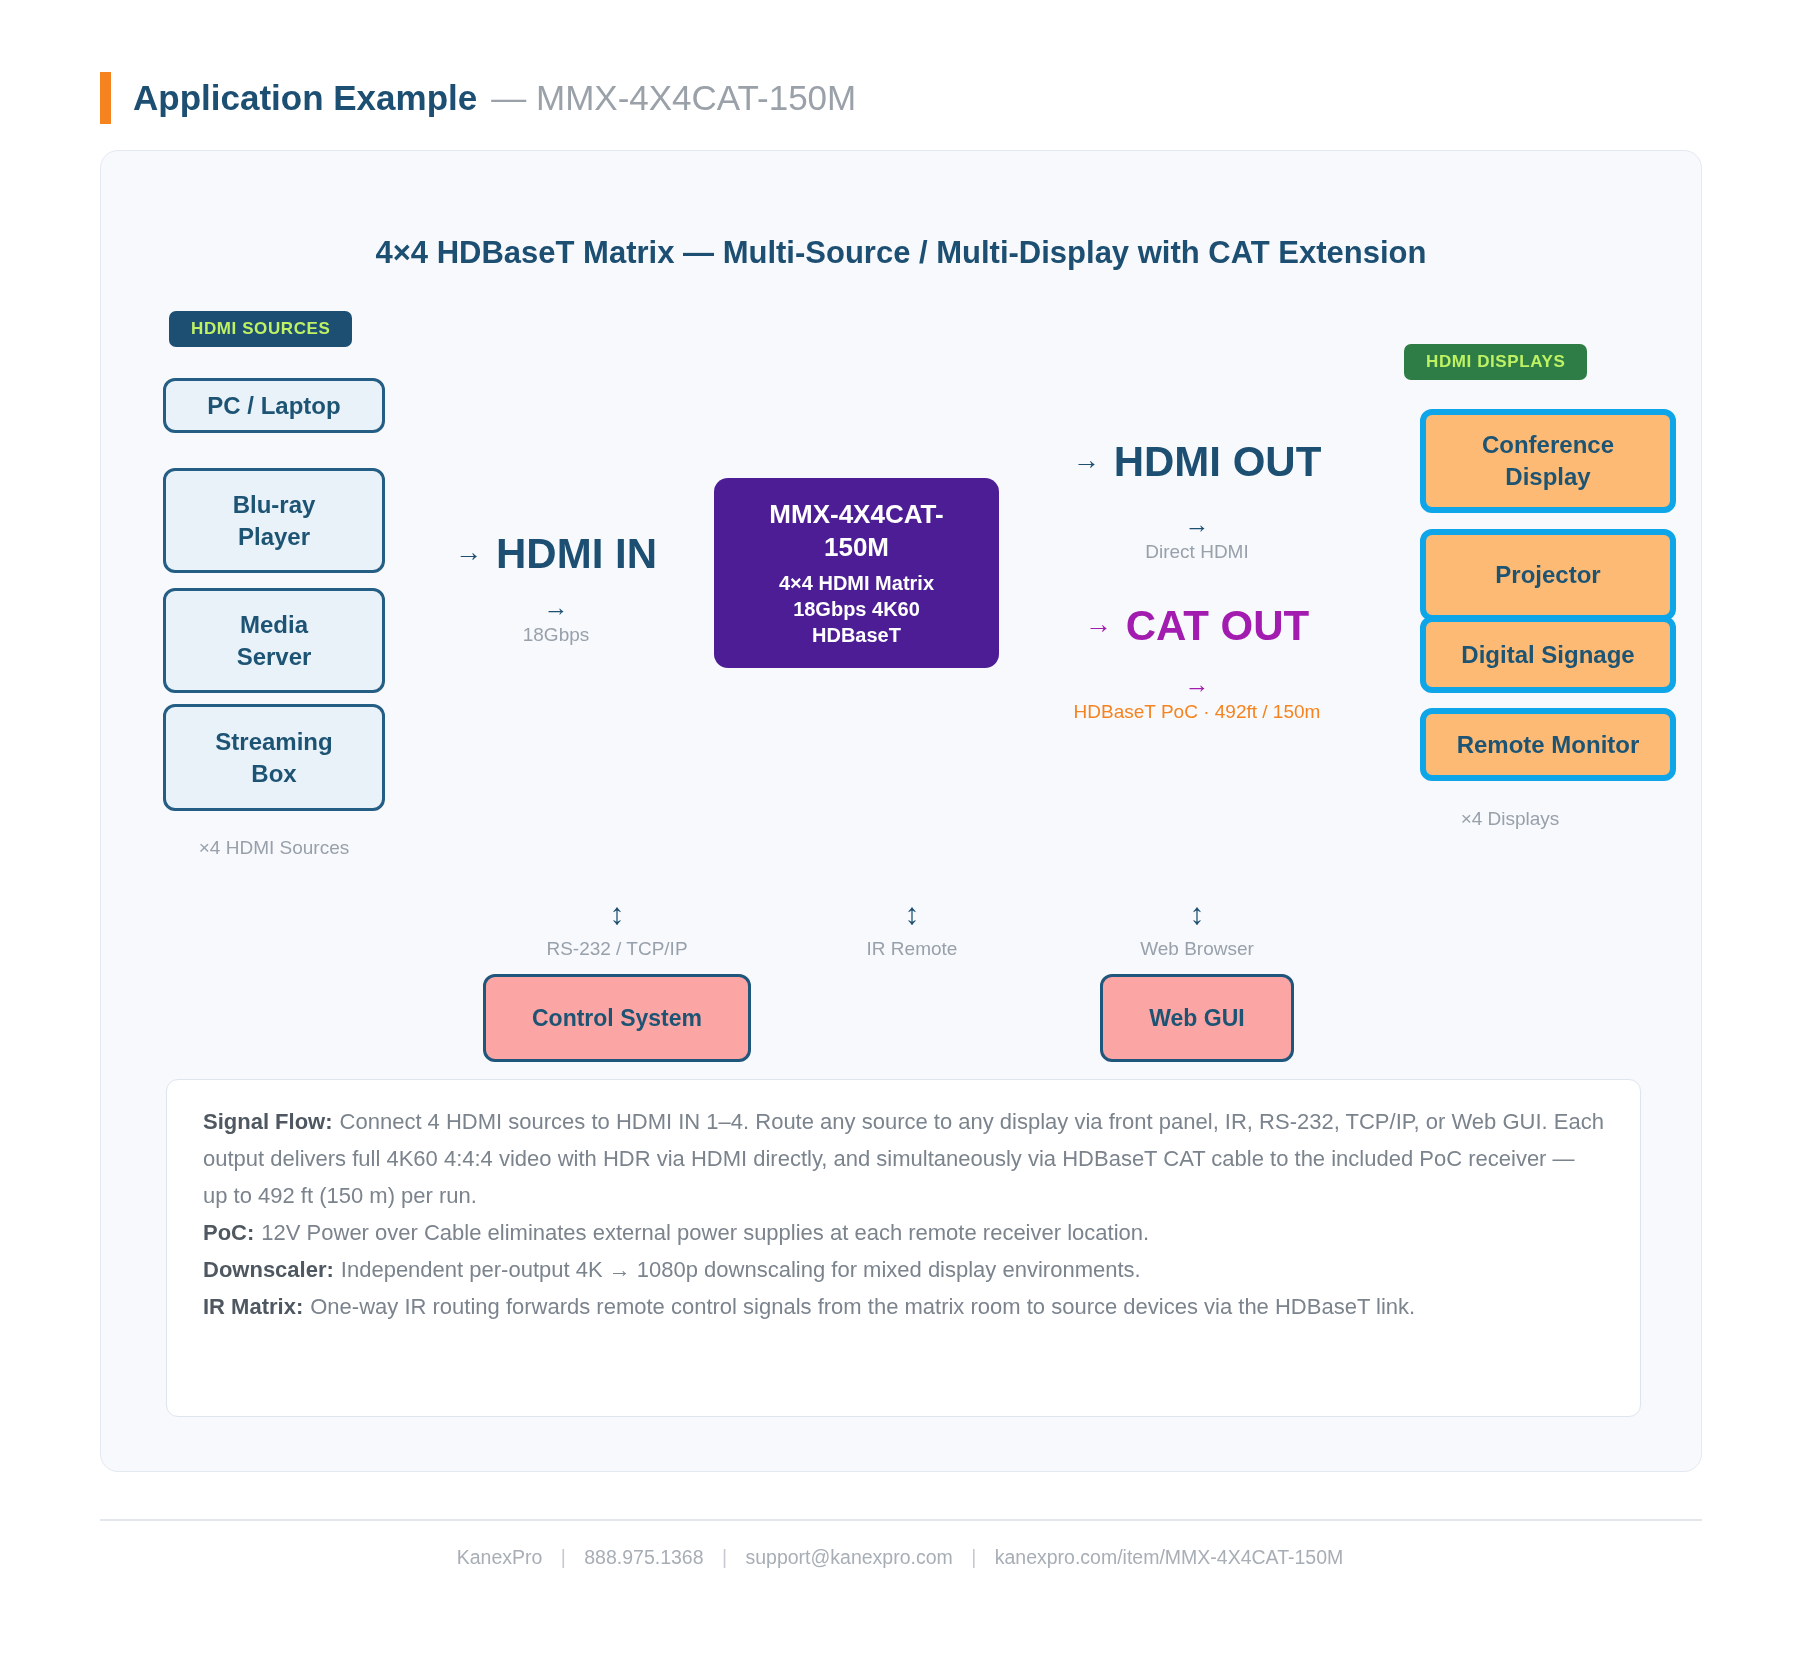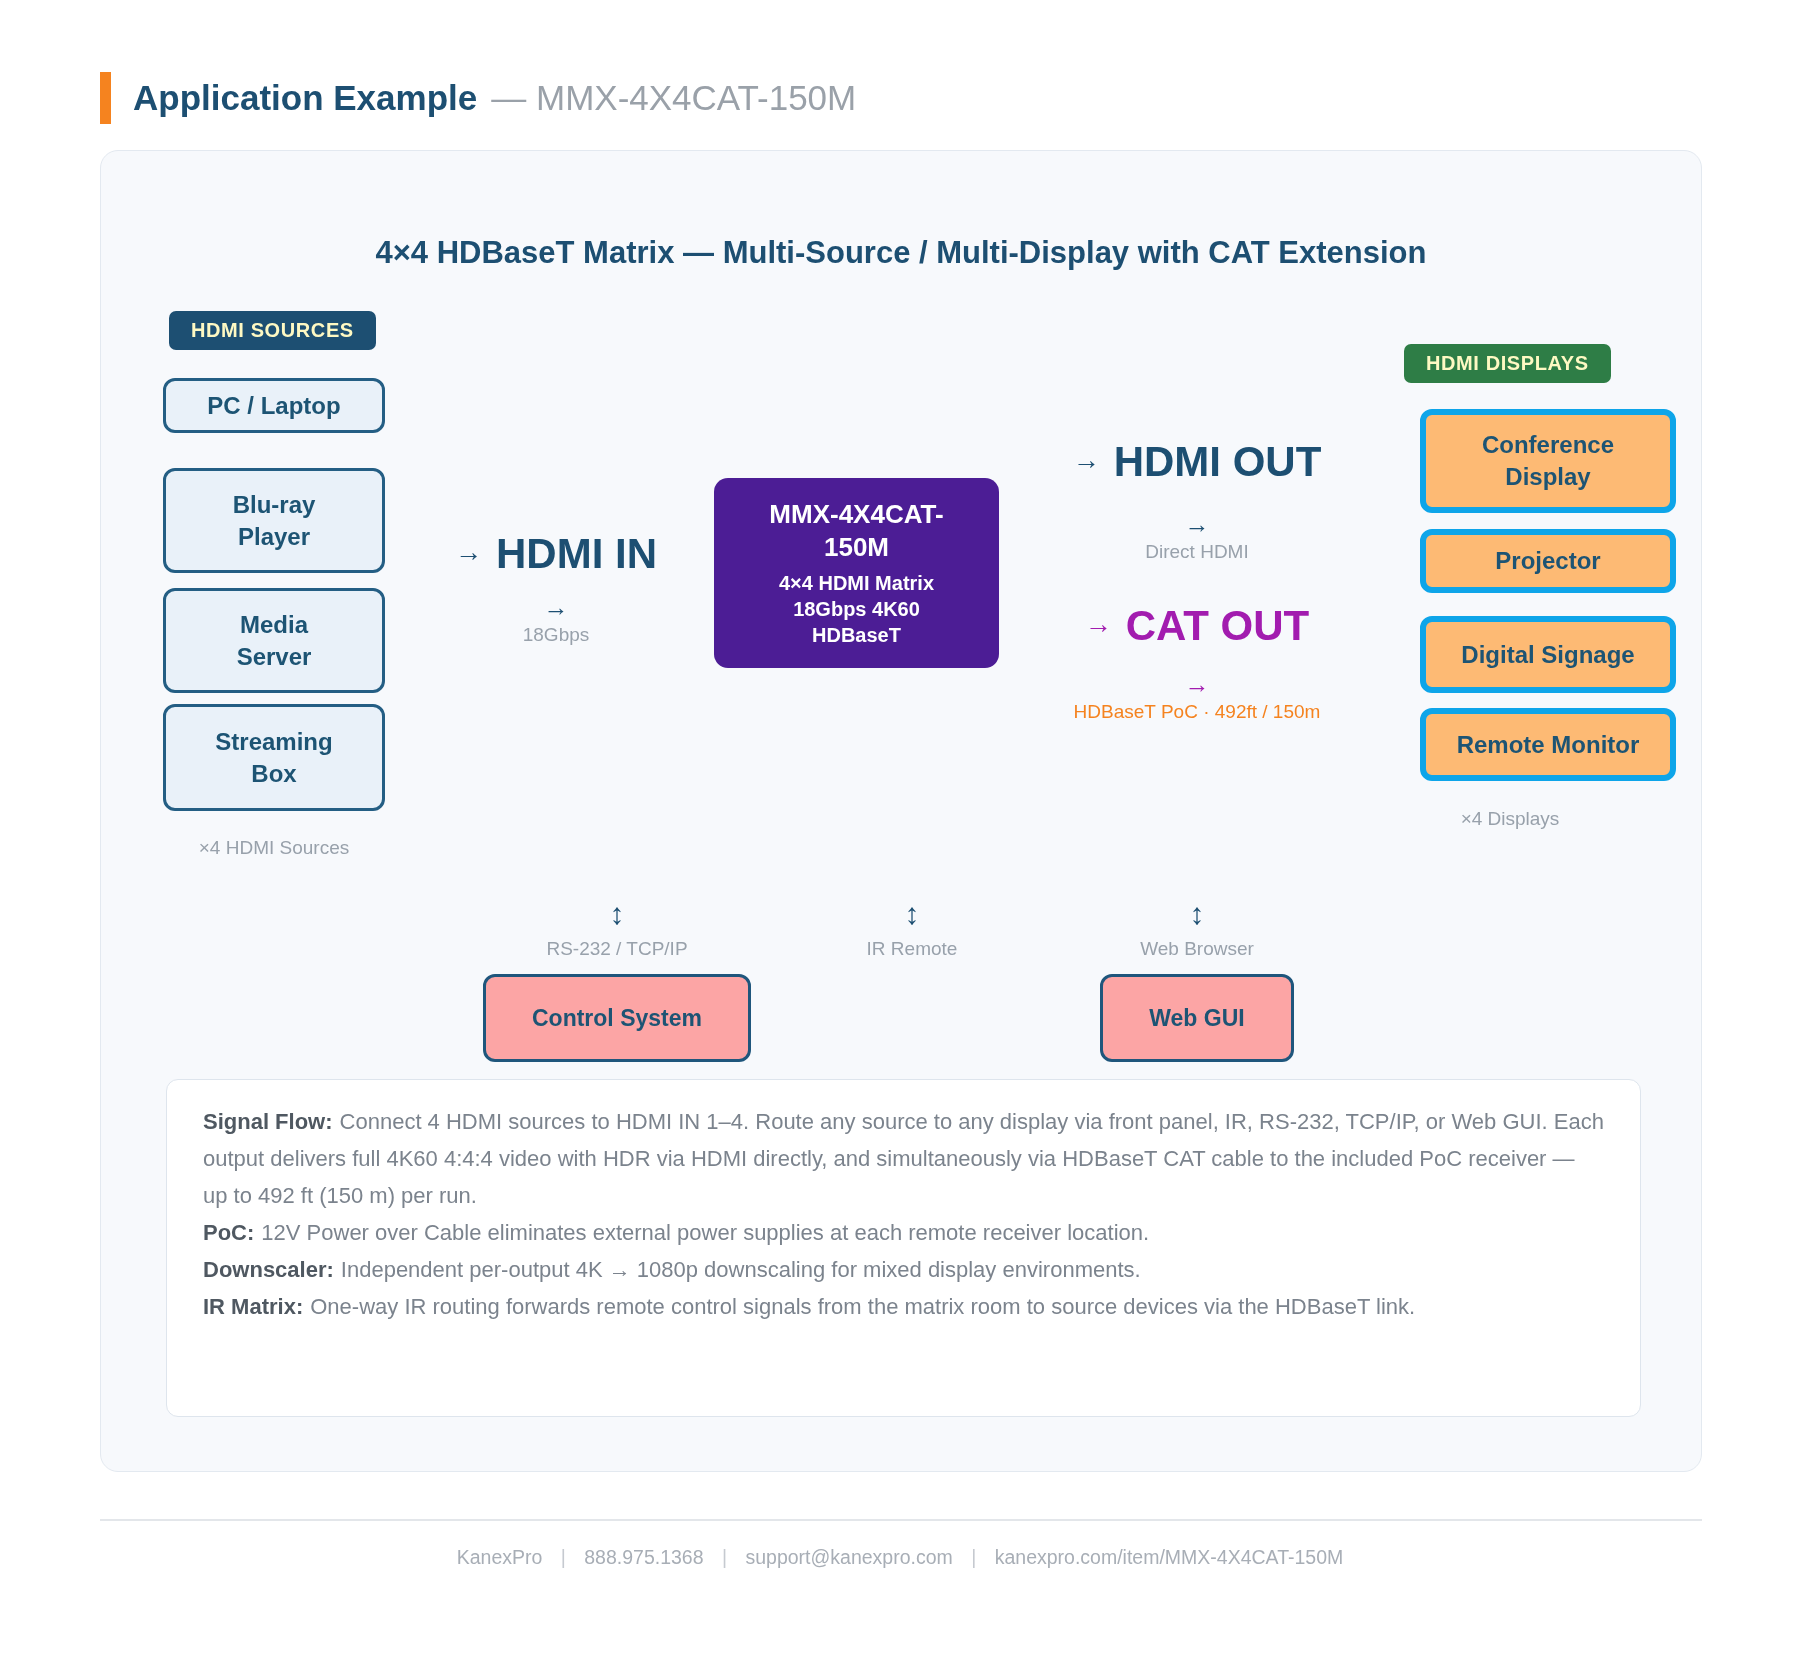--- a/index.html
+++ b/index.html
@@ -23,39 +23,39 @@
     background:#f7f9fc; border:1.5px solid #e3e9f0; border-radius:18px;
   }
   #diagram-title {
     position:absolute; left:0; top:84px; width:100%;
     text-align:center; font-size:31px; font-weight:bold; color:#1d4f72;
   }
 
   
   .badge {
     position:absolute; padding:8px 22px; border-radius:7px;
-    color:#fef9c3; font-weight:bold; font-size:20px; letter-spacing:.6px; white-space:nowrap;
+    color:#bef264; font-weight:bold; font-size:17px; letter-spacing:.6px; white-space:nowrap;
   }
   .src-badge { left:68px;  top:160px; background:#1d4f72; }
   .dst-badge { left:1303px; top:193px; background:#2e7d46; }
 
   
   .node {
     position:absolute; display:flex; align-items:center; justify-content:center;
     text-align:center; border-radius:12px; font-weight:bold; font-size:24px;
     line-height:1.32; white-space:pre-line; color:#1d5474;
   }
   .node.src { left:62px;  width:222px; background:#e9f1f9; border:3px solid #245e84; }
   .node.dst { left:1319px; width:256px; background:#fdba74; border:6px solid #0ea5e9; }
   #src-0 { top:227px; height:55px;  }
   #src-1 { top:317px; height:105px; }
   #src-2 { top:437px; height:105px; }
   #src-3 { top:553px; height:107px; }
   #dst-0 { top:258px; height:104px; }
-  #dst-1 { top:378px; height:64px;  }
+  #dst-1 { top:378px; height:92px;  }
   #dst-2 { top:465px; height:77px;  }
   #dst-3 { top:557px; height:73px;  }
   .col-caption { position:absolute; text-align:center; color:#98a1ab; font-size:19px; font-weight:400; }
   #src-caption { left:62px;  top:686px; width:222px; }
   #dst-caption { left:1281px; top:657px; width:256px; }
 
   
   .link-group { position:absolute; text-align:center; }
   #hdmi-in  { left:330px; top:379px; width:250px; }
   #hdmi-out { left:946px; top:287px; width:300px; }

